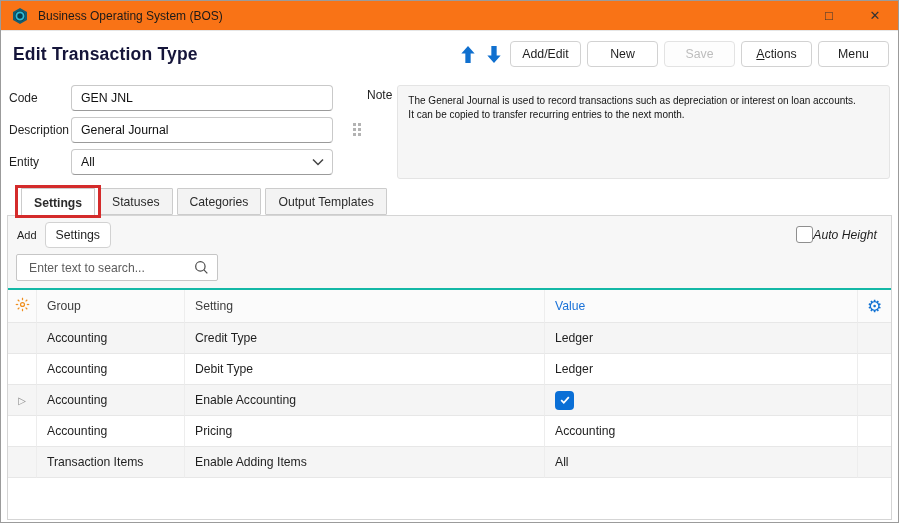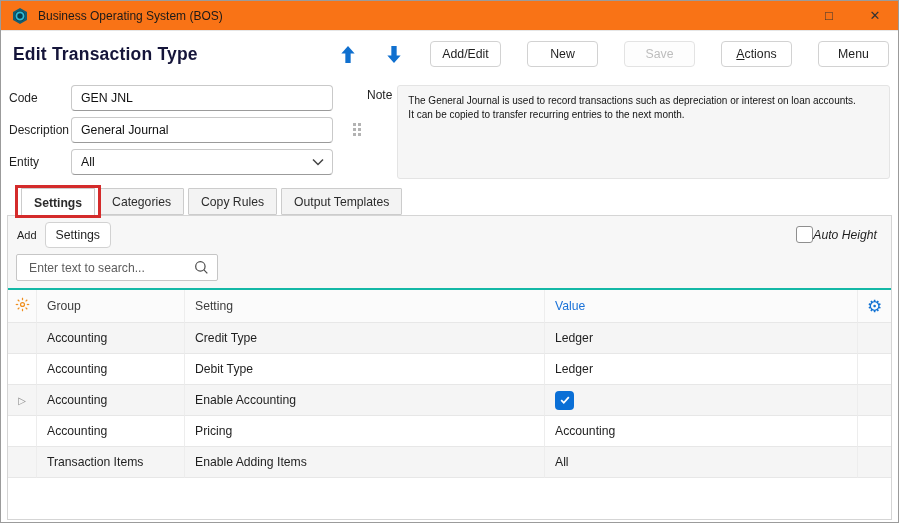--- a/index.html
+++ b/index.html
@@ -10,21 +10,21 @@
   
   .titlebar{height:30px;flex:0 0 30px;display:flex;align-items:center;padding-left:10px;background:#f97316;border-bottom:1px solid #e6e6e6;}
   .app-icon{width:18px;height:18px;display:inline-flex;}
   .title-text{font-size:12px;color:#1a1a1a;margin-left:9px;}
   .win-controls{margin-left:auto;display:flex;height:30px;}
   .win-btn{width:46px;display:flex;align-items:center;justify-content:center;font-size:13px;color:#333;cursor:default;}
 
   
   .page-header{height:46px;flex:0 0 46px;display:flex;align-items:center;padding:0 9px 0 12px;background:#fff;}
   .page-title{font-size:17.5px;font-weight:bold;color:#15153a;letter-spacing:.2px;}
-  .header-actions{margin-left:auto;display:flex;align-items:center;gap:26px;}
+  .header-actions{margin-left:auto;display:flex;align-items:center;gap:6px;}
   .nav-arrow{width:20px;height:20px;display:flex;align-items:center;justify-content:center;cursor:pointer;background:none;border:none;padding:0;}
   .btn{min-width:71px;height:26px;background:#fff;border:1px solid #d2d2d2;border-radius:4px;
     font-family:"Liberation Sans",sans-serif;font-size:12.3px;color:#1f1f1f;padding:0 10px;cursor:pointer;}
   .btn.disabled{color:#bdbdbd;border-color:#e3e3e3;background:#fdfdfd;}
   .btn.accent{font-weight:normal;}
   .btn.accent .btn-label{display:block;}
   .btn.accent .btn-label::first-letter{text-decoration:underline;}
 
   
   .form-area{flex:0 0 104px;display:flex;align-items:flex-start;padding:8px 8px 0 8px;background:#fff;}
@@ -164,24 +164,24 @@
     <div class="note-box">The General Journal is used to record transactions such as depreciation or interest on loan accounts.
 It can be copied to transfer recurring entries to the next month.</div>
   </div>
 
   <div class="tabs-row">
     <div class="tab active">
       <span>Settings</span>
       <span class="annotation-box"></span>
     </div>
     <div class="tab">
+        <span>Statuses</span>
+      </div>
+    <div class="tab">
         <span>Categories</span>
-      </div>
-    <div class="tab">
-        <span>Copy Rules</span>
       </div>
     <div class="tab">
         <span>Output Templates</span>
       </div>
   </div>
 
   <div class="tab-panel">
 
     <div class="panel-toolbar">
       <span class="add-label">Add</span>

